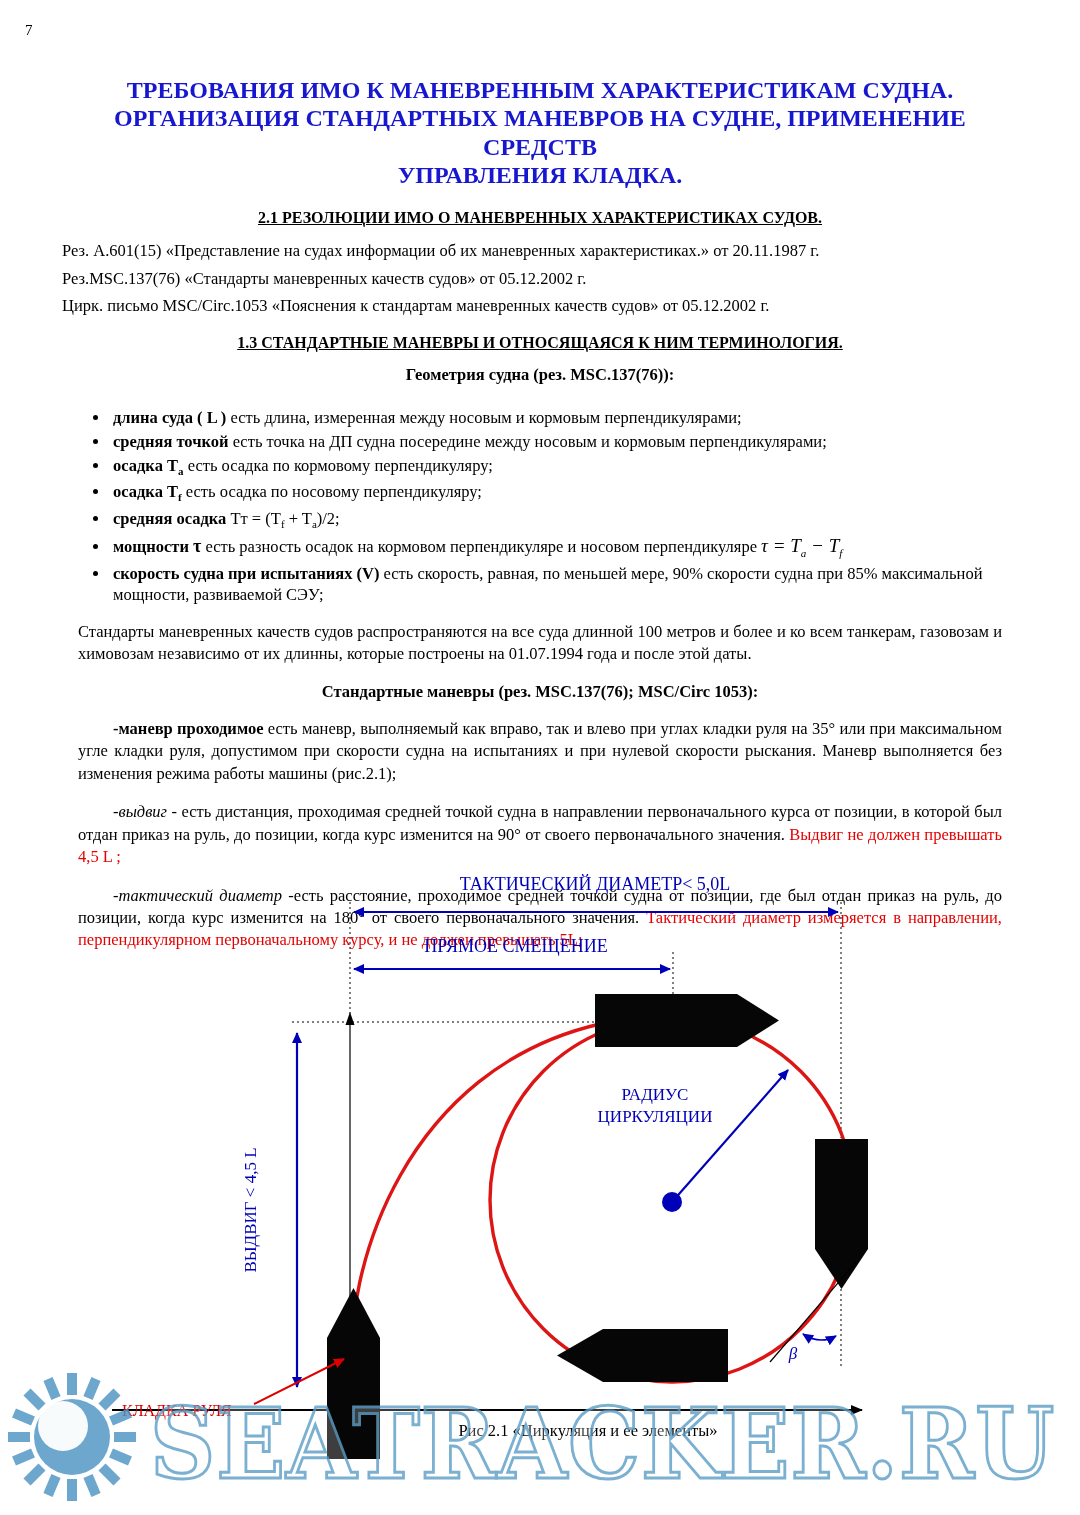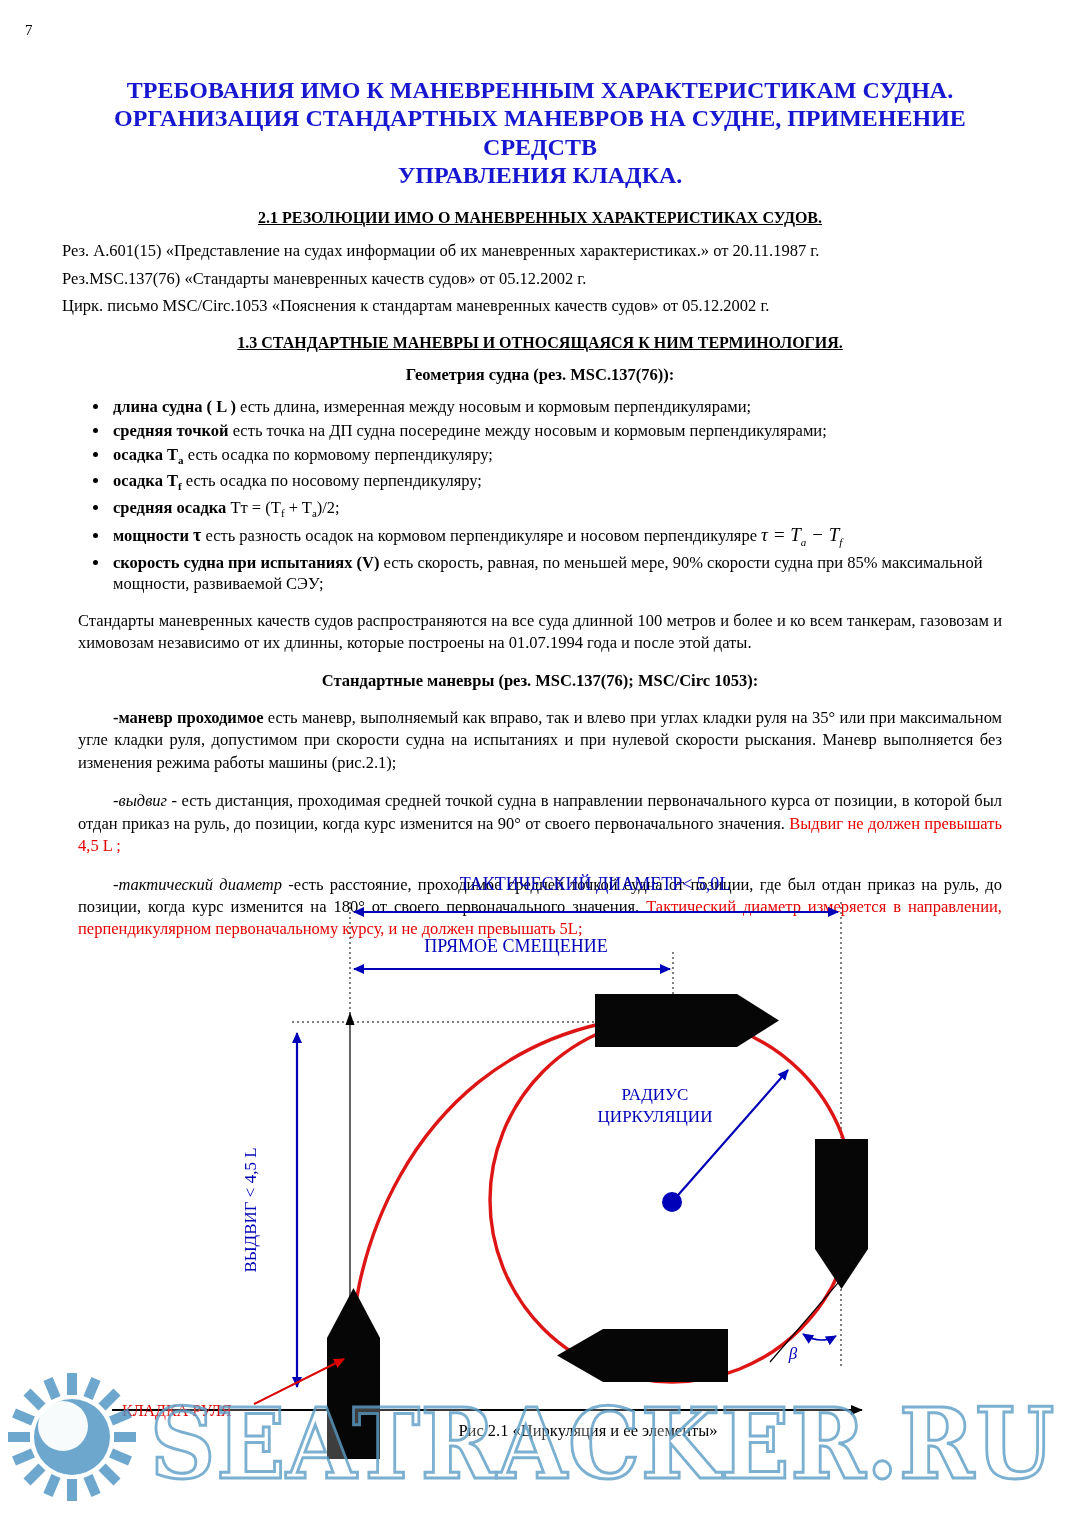--- a/index.html
+++ b/index.html
@@ -13,21 +13,21 @@
 
   .doc-title { margin:0 0 20px; text-align:center; color:#1717d0; font-size:24px; font-weight:bold; line-height:1.18; }
   .title-line { display:block; }
 
   .section-heading { margin:0 0 13px; text-align:center; font-size:16px; font-weight:bold; }
   .section-heading .u { text-decoration:underline; }
   .mt { margin-top:16px; }
 
   .resolutions p { margin:0 0 5px; font-size:16.5px; line-height:1.36; }
 
-  .sub-heading { text-align:center; font-size:16.5px; font-weight:bold; margin:0 0 11px; }
+  .sub-heading { text-align:center; font-size:16.5px; font-weight:bold; margin:0 0 22px; }
   .m2 { margin:12px 0 11px; }
 
   ul.defs { margin:0 0 2px; padding-left:48px; font-size:16.5px; line-height:1.28; }
   ul.defs li { margin-bottom:3px; padding-left:3px; }
   sub.sb { font-size:11px; }
   .math { font-style:italic; font-size:19px; }
   .tau { font-size:18px; }
 
   .body-just { text-align:justify; font-size:16.5px; margin:16px; line-height:1.36; }
   .indent { text-indent:35px; }
@@ -77,21 +77,21 @@
       <p>Рез. А.601(15)   «Представление на судах информации об их маневренных характеристиках.» от 20.11.1987 г.</p>
       <p>Рез.MSC.137(76) «Стандарты маневренных качеств судов» от 05.12.2002 г.</p>
       <p>Цирк. письмо MSC/Circ.1053 «Пояснения к стандартам маневренных качеств судов» от 05.12.2002 г.</p>
     </div>
 
     <h2 class="section-heading mt"><span class="u">1.3  СТАНДАРТНЫЕ МАНЕВРЫ И ОТНОСЯЩАЯСЯ К НИМ ТЕРМИНОЛОГИЯ.</span></h2>
 
     <h3 class="sub-heading">Геометрия судна (рез. MSC.137(76)):</h3>
 
     <ul class="defs">
-      <li><b>длина судна ( L )</b><span> есть длина, измеренная между носовым и кормовым перпендикулярами;</span></li>
+      <li><b>длина суда ( L )</b><span> есть длина, измеренная между носовым и кормовым перпендикулярами;</span></li>
       <li><b>средняя точкой</b><span> есть точка на ДП судна посередине между носовым и кормовым перпендикулярами;</span></li>
       <li><b><span>осадка T</span><sub class="sb">a</sub></b><span> есть осадка по кормовому перпендикуляру;</span></li>
       <li><b><span>осадка T</span><sub class="sb">f</sub></b><span> есть осадка по носовому перпендикуляру;</span></li>
       <li><b>средняя осадка</b><span><span> Тт = (T</span><sub class="sb">f</sub><span> + T</span><sub class="sb">a</sub><span>)/2;</span></span></li>
       <li><b>мощности </b><b class="tau">τ</b><span>  есть разность осадок на кормовом перпендикуляре и носовом перпендикуляре </span><span class="math"><span>τ = T</span><sub class="sb">a</sub><span> − T</span><sub class="sb">f</sub></span></li>
       <li><b>скорость судна при испытаниях (V)</b><span> есть скорость, равная, по меньшей мере, 90% скорости судна при 85% максимальной мощности, развиваемой СЭУ;</span></li>
     </ul>
 
     <p class="body-just">Стандарты маневренных качеств судов распространяются на все суда длинной 100 метров и более и ко всем танкерам, газовозам и химовозам независимо от их длинны, которые построены на 01.07.1994 года и после этой даты.</p>
 

